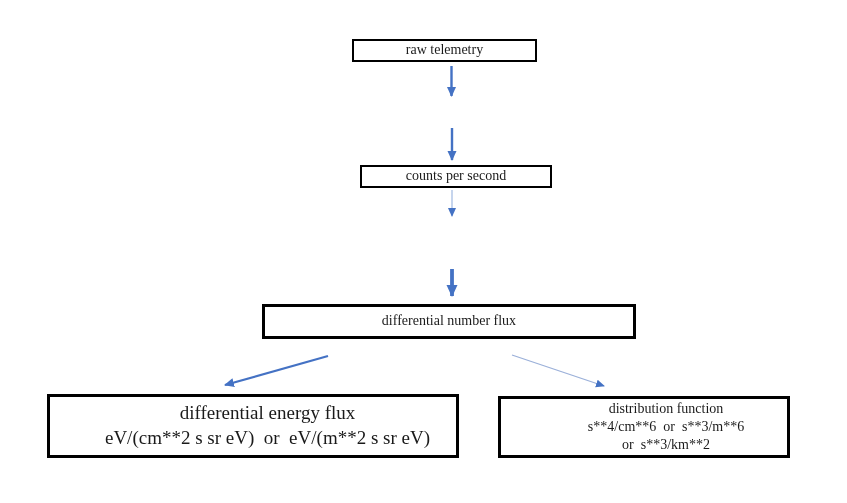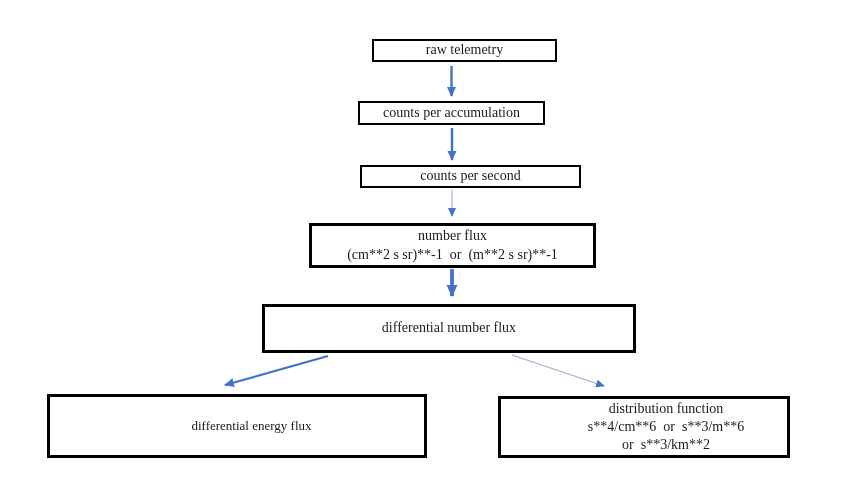--- a/index.html
+++ b/index.html
@@ -35,26 +35,26 @@
     text-align: center;
     color: #1a1a1a;
     font-size: 14px;
     line-height: 1.3;
   }
   .box .ln {
     white-space: pre-wrap;
     display: block;
   }
   .thick { border-width: 3px; }
-  .b1 { left: 372px; top: 39px;  width: 185px; height: 23px; }
+  .b1 { left: 352px; top: 39px;  width: 185px; height: 23px; }
   .b2 { left: 358px; top: 101px; width: 187px; height: 24px; }
-  .b3 { left: 360px; top: 165px; width: 221px; height: 23px; }
+  .b3 { left: 360px; top: 165px; width: 192px; height: 23px; }
   .b4 { left: 309px; top: 223px; width: 287px; height: 45px; }
-  .b5 { left: 262px; top: 304px; width: 374px; height: 49px; }
-  .b6 { left: 47px;  top: 394px; width: 380px; height: 64px; font-size: 13px; padding-left: 29px; }
+  .b5 { left: 262px; top: 304px; width: 374px; height: 35px; }
+  .b6 { left: 47px;  top: 394px; width: 412px; height: 64px; font-size: 19px; padding-left: 29px; }
   .b7 { left: 498px; top: 396px; width: 292px; height: 62px; padding-left: 44px; }
 </style>
 </head>
 <body>
 
 <div class="canvas">
 
   <svg class="arrow-layer" viewBox="0 0 847 503" xmlns="http://www.w3.org/2000/svg">
     <defs>
       <marker id="ah-mid" markerUnits="userSpaceOnUse" markerWidth="12" markerHeight="11" refX="9" refY="5" orient="auto">
@@ -72,39 +72,33 @@
     <line x1="452" y1="190" x2="452" y2="216" stroke-width="1.3" marker-end="url(#ah-thin)" stroke="#a8bfe3"></line>
     <line x1="452" y1="269" x2="452" y2="296" stroke-width="3.8" marker-end="url(#ah-big)" stroke="#4472C4"></line>
     <line x1="328" y1="356" x2="225" y2="385" stroke-width="2.2" marker-end="url(#ah-mid)" stroke="#4472C4"></line>
     <line x1="512" y1="355" x2="604" y2="386" stroke-width="1.3" marker-end="url(#ah-thin)" stroke="#9bb0d9"></line>
   </svg>
 
   <div class="box b1">
     <span class="ln">raw telemetry</span>
   </div>
 
-  <div class="box b2">
-    <span class="ln">counts per accumulation</span>
-  </div>
 
   <div class="box b3">
     <span class="ln">counts per second</span>
   </div>
 
-  <div class="box b4 thick">
-    <span class="ln">number flux</span>
-    <span class="ln">(cm**2 s sr)**-1  or  (m**2 s sr)**-1</span>
-  </div>
 
   <div class="box b5 thick">
     <span class="ln">differential number flux</span>
   </div>
 
   <div class="box b6 thick">
     <span class="ln">differential energy flux</span>
+    <span class="ln">eV/(cm**2 s sr eV)  or  eV/(m**2 s sr eV)</span>
   </div>
 
   <div class="box b7 thick">
     <span class="ln">distribution function</span>
     <span class="ln">s**4/cm**6  or  s**3/m**6</span>
     <span class="ln">or  s**3/km**2</span>
   </div>
 
 </div>
 

